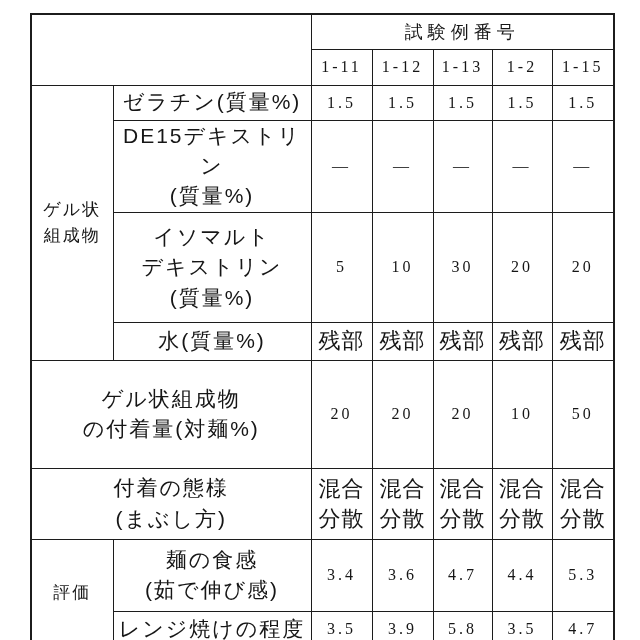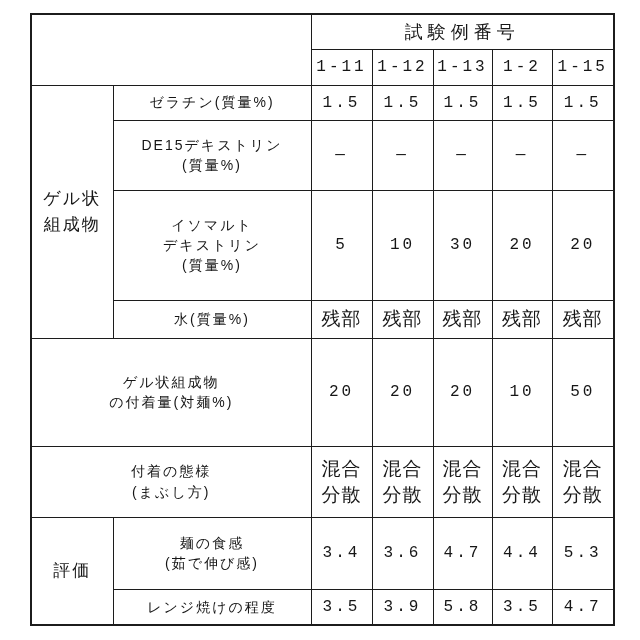--- a/index.html
+++ b/index.html
@@ -36,40 +36,40 @@
   table.ptable { border: 2.5px solid #1c1c1c; }
   td.tb { border-bottom-width: 2.5px; }   
   td.tl { border-left-width: 2.5px; }     
 
   .title {
     font-size: 18px;
     letter-spacing: 5px;
     padding-left: 5px; 
   }
   .colhead, .num {
-    font-family: Liberation Mono, monospace;
+    font-family: Liberation Serif, serif;
     font-size: 16px;
     letter-spacing: 3px;
     padding-left: 3px;
   }
   .lbl {
-    font-size: 14px;
+    font-size: 21px;
     letter-spacing: 2px;
     line-height: 1.45;
     padding-left: 2px;
   }
   .grp {
     font-size: 17px;
     letter-spacing: 2px;
     line-height: 1.5;
     padding-left: 2px;
     margin-left: 16px;
   }
   .jval {
-    font-size: 19px;
+    font-size: 22px;
     letter-spacing: 1px;
     line-height: 1.35;
     padding-left: 1px;
     margin-left: 24px;
   }
 </style>
 </head>
 <body>
 
 <div class="page">

